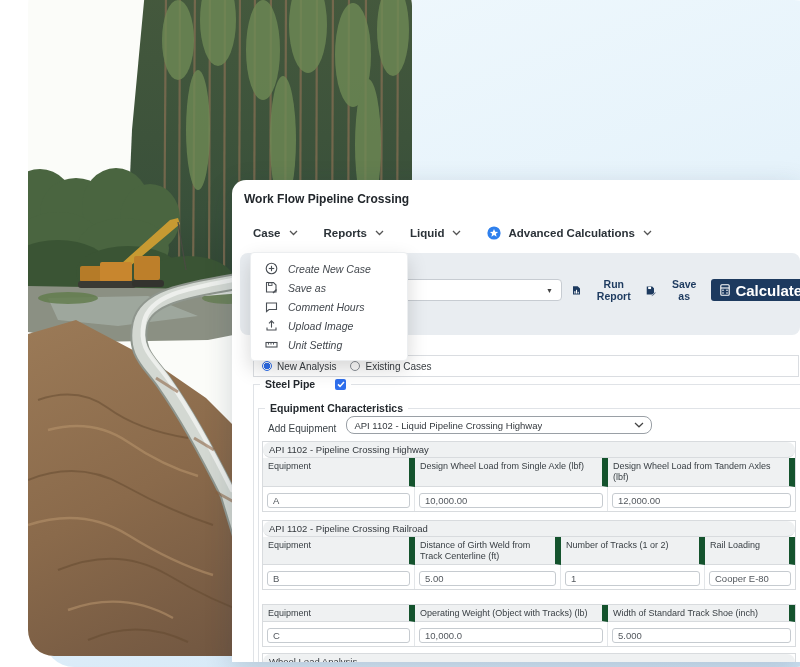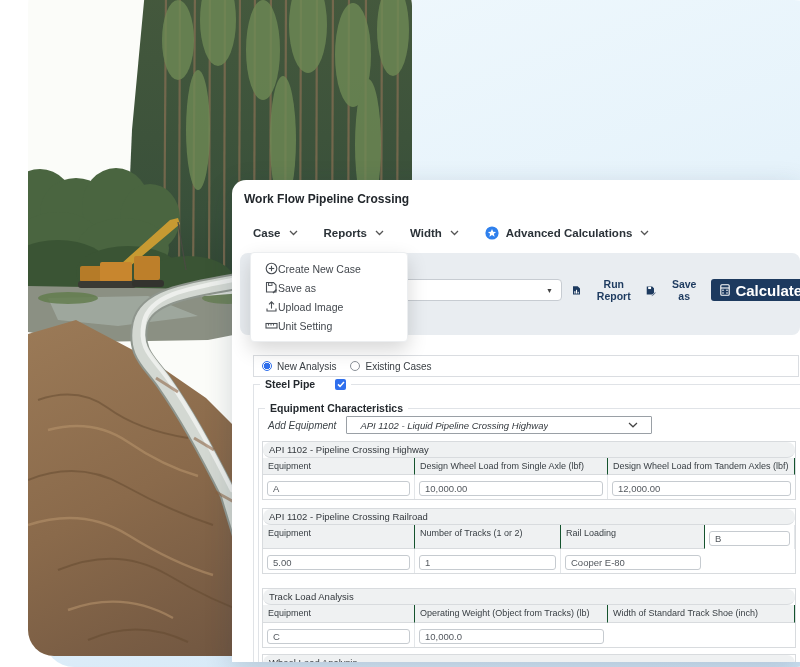--- a/index.html
+++ b/index.html
@@ -51,45 +51,45 @@
 
   
   .fset{position:absolute;box-sizing:border-box;border:1px solid #e0e3e7;border-right:none;border-bottom:none;}
   .fset-steel{left:21px;top:204px;width:560px;height:278px;}
   .fset-equip{left:26px;top:228px;width:555px;height:254px;border:1px solid #e0e3e7;border-right:none;border-bottom:none;}
   .legend{position:absolute;top:-7px;left:6px;background:#fff;padding:0 5px;display:flex;align-items:center;gap:20px;}
   .legend .lbl{font-size:10.5px;font-weight:700;color:#24292e;white-space:nowrap;}
   .legend2 .lbl{font-weight:700;}
   .chk{width:11px;height:11px;border-radius:2px;background:#2f6fed;display:inline-flex;align-items:center;justify-content:center;cursor:pointer;}
 
-  .add-row{position:absolute;left:36px;top:236px;display:flex;align-items:center;gap:10px;font-style:italic;}
+  .add-row{position:absolute;left:36px;top:236px;display:flex;align-items:flex-end;gap:10px;}
   .add-lbl{font-size:10px;color:#3c4348;}
-  .add-select{width:306px;height:18px;border:1px solid #9aa0a6;border-radius:1px;background:#fff;
-    display:flex;align-items:center;justify-content:space-between;padding:0 13px;box-sizing:border-box;cursor:pointer;}
+  .add-select{width:306px;height:18px;border:1px solid #9aa0a6;border-radius:8px;background:#fff;
+    display:flex;align-items:center;justify-content:space-between;padding:0 7px;box-sizing:border-box;cursor:pointer;}
   .add-select .val{font-size:9.5px;color:#33383d;white-space:nowrap;overflow:hidden;}
 
   
   .sections{position:absolute;left:30px;top:261px;width:534px;}
   .section{border:1px solid #d8dbde;box-sizing:border-box;background:#fff;}
   .s-gap1{margin-bottom:8px;} .s-gap2{margin-bottom:14px;} .s-gap3{margin-bottom:6px;}
   .s-bar{height:15px;line-height:15px;background:#eff1f2;border-bottom:1px solid #d8dbde;
     font-size:9.5px;color:#33383d;padding-left:6px;border-radius:8px;}
   .cols{display:grid;}
-  .col-h{background:#eff1f2;border-right:1px solid #14532d;border-bottom:1px solid #d8dbde;
+  .col-h{background:#eff1f2;border-right:6px solid #14532d;border-bottom:1px solid #d8dbde;
     font-size:9px;color:#3a4045;padding:3px 5px 2px 5px;line-height:1.25;}
   .col-h:last-child{border-right:none;}
   .cell{border-right:1px solid #e3e6e9;padding:3px 4px;}
   .cell:last-child{border-right:none;}
   .cell input{width:100%;height:15px;box-sizing:border-box;border:1px solid #c6cbd0;border-radius:3px;
     font-family:"Liberation Sans",sans-serif;font-size:9.5px;color:#53585e;padding:0 5px;background:#fff;}
 
   
   .popup{position:absolute;left:250px;top:252px;width:156px;background:#fff;border-radius:4px;
     border:1px solid #eceef0;box-shadow:0 8px 20px rgba(0,0,0,.16);padding:6px 0;z-index:60;}
-  .popup-item{display:flex;align-items:center;height:19px;padding-left:14px;cursor:pointer;}
+  .popup-item{display:flex;align-items:center;gap:10px;height:19px;padding-left:14px;cursor:pointer;font-style:italic;}
   .popup-item .lbl{font-size:10.5px;color:#42474d;}
   .pico{display:inline-flex;width:13px;justify-content:center;}
 </style>
 </head>
 <body>
 
 <div class="page">
 
   <div class="blue-bg"></div>
 
@@ -216,21 +216,21 @@
       </div>
       <div class="menu-root">
         <span class="lbl">Reports</span>
         <span class="chev">
           <svg width="9" height="6" viewBox="0 0 9 6">
               <polyline points="1,1 4.5,4.5 8,1" fill="none" stroke="#555" stroke-width="1.3"></polyline>
             </svg>
         </span>
       </div>
       <div class="menu-root">
-        <span class="lbl">Width</span>
+        <span class="lbl">Liquid</span>
         <span class="chev">
           <svg width="9" height="6" viewBox="0 0 9 6">
               <polyline points="1,1 4.5,4.5 8,1" fill="none" stroke="#555" stroke-width="1.3"></polyline>
             </svg>
         </span>
       </div>
       <div class="menu-root">
         <span class="adv-ico">
           <svg width="14" height="14" viewBox="0 0 14 14">
             <circle cx="7" cy="7" r="6.6" fill="#2F80ED"></circle>
@@ -333,37 +333,38 @@
           <div class="cell"><input value="A" style=""></div>
           <div class="cell"><input value="10,000.00" style=""></div>
           <div class="cell"><input value="12,000.00" style=""></div>
         </div>
       </div>
 
       <div class="section s-gap2">
         <div class="s-bar">API 1102 - Pipeline Crossing Railroad</div>
         <div class="cols" style="grid-template-columns:152px 146px 144px 1fr;">
           <div class="col-h">Equipment</div>
+          <div class="col-h">Distance of Girth Weld from Track Centerline (ft)</div>
           <div class="col-h">Number of Tracks (1 or 2)</div>
           <div class="col-h">Rail Loading</div>
           <div class="cell"><input value="B" style=""></div>
           <div class="cell"><input value="5.00" style=""></div>
           <div class="cell"><input value="1" style=""></div>
           <div class="cell"><input value="Cooper E-80" style=""></div>
         </div>
       </div>
 
       <div class="section s-gap3">
-        <div class="s-bar">Track Load Analysis</div>
         <div class="cols" style="grid-template-columns:152px 193px 1fr;">
           <div class="col-h">Equipment</div>
-          <div class="col-h">Operating Weight (Object from Tracks) (lb)</div>
+          <div class="col-h">Operating Weight (Object with Tracks) (lb)</div>
           <div class="col-h">Width of Standard Track Shoe (inch)</div>
           <div class="cell"><input value="C" style=""></div>
           <div class="cell"><input value="10,000.0" style=""></div>
+          <div class="cell"><input value="5.000" style=""></div>
         </div>
       </div>
 
       <div class="section">
         <div class="s-bar">Wheel Load Analysis</div>
 
       </div>
 
     </div>
   </div>
@@ -385,20 +386,28 @@
             <path d="M1.5,1.5 h7 l2.5,2.5 v7 h-9.5 z" fill="none" stroke="#4a4f55" stroke-width="1.1"></path>
             <rect x="3.5" y="1.8" width="3.5" height="2.6" fill="none" stroke="#4a4f55" stroke-width="0.9"></rect>
             <path d="M7.5,11.5 l3.5,-3.5 1,1 -3.5,3.5 z" fill="#4a4f55"></path>
           </svg>
       </span>
       <span class="lbl">Save as</span>
     </div>
     <div class="popup-item">
       <span class="pico">
         <svg width="13" height="13" viewBox="0 0 13 13">
+            <path d="M1.5,3 h10 v6.5 h-7.5 l-2.5,2 z" fill="none" stroke="#4a4f55" stroke-width="1.1"></path>
+          </svg>
+      </span>
+      <span class="lbl">Comment Hours</span>
+    </div>
+    <div class="popup-item">
+      <span class="pico">
+        <svg width="13" height="13" viewBox="0 0 13 13">
             <line x1="6.5" y1="2.2" x2="6.5" y2="8.6" stroke="#4a4f55" stroke-width="1.1"></line>
             <polyline points="4,4.4 6.5,1.8 9,4.4" fill="none" stroke="#4a4f55" stroke-width="1.1"></polyline>
             <path d="M2,8.5 v2.5 h9 v-2.5" fill="none" stroke="#4a4f55" stroke-width="1.1"></path>
           </svg>
       </span>
       <span class="lbl">Upload Image</span>
     </div>
     <div class="popup-item">
       <span class="pico">
         <svg width="13" height="13" viewBox="0 0 13 13">

